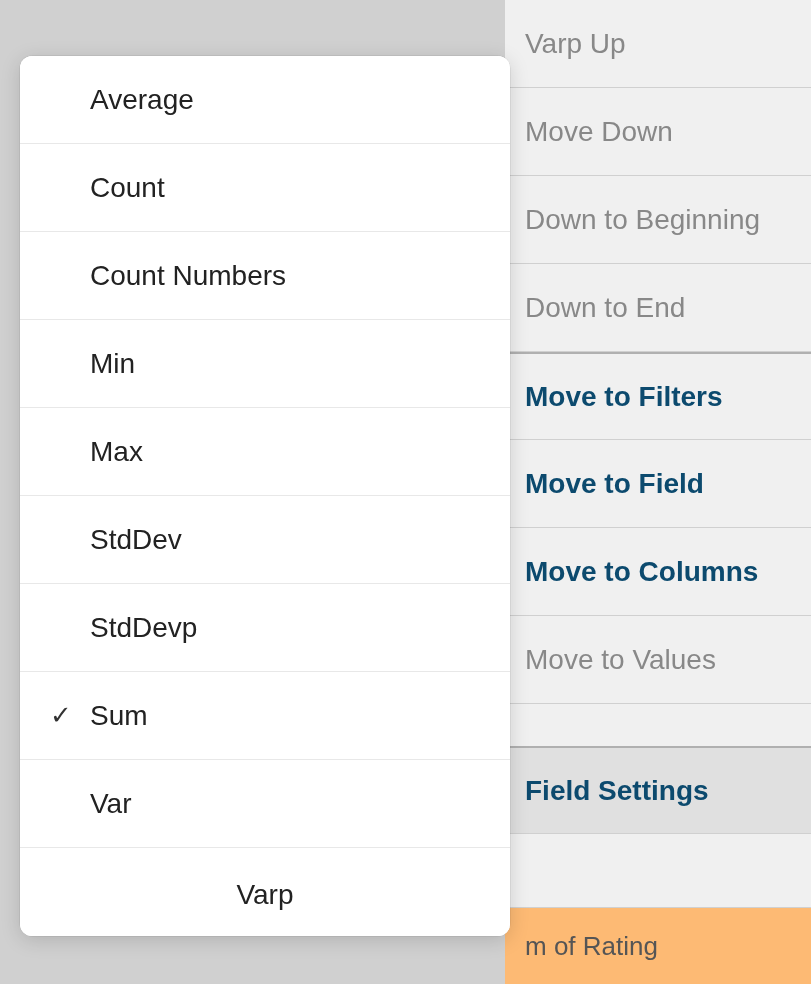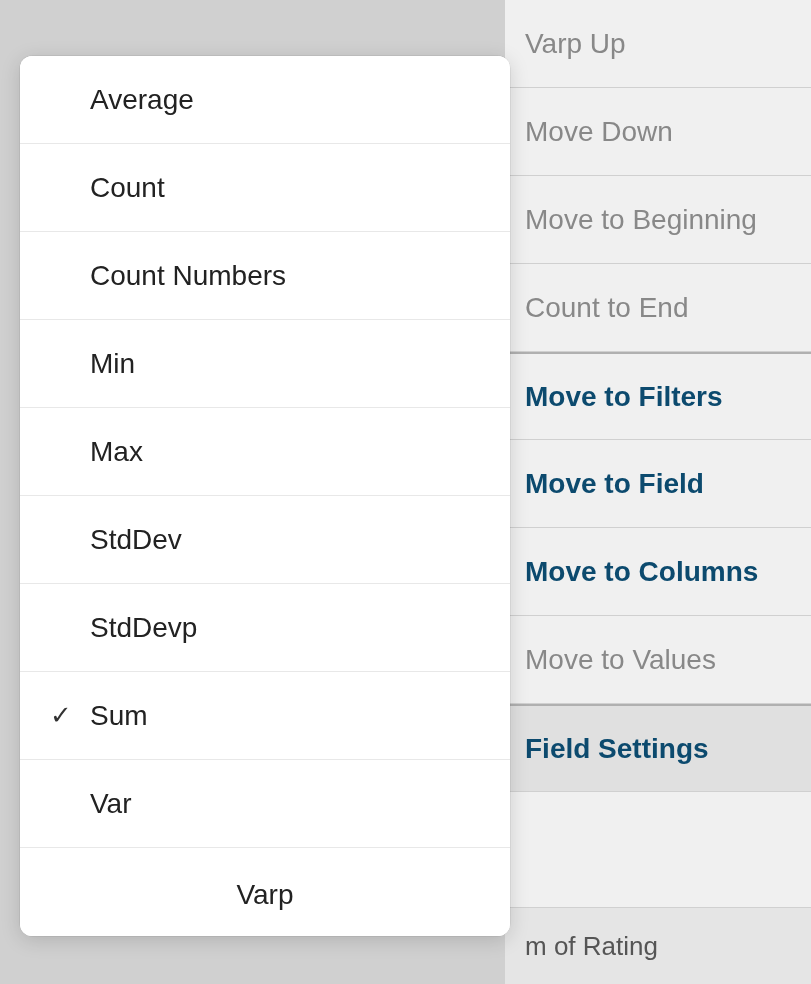--- a/index.html
+++ b/index.html
@@ -39,20 +39,21 @@
       align-items: center;
       padding: 0 20px;
       height: 88px;
       border-bottom: 1px solid #d0d0d0;
       cursor: pointer;
       background: #f0f0f0;
     }
 
     .right-menu-item.active {
       background: #e0e0e0;
+      margin-top: 42px;
     }
 
     .right-menu-item.separator-above {
       border-top: 2px solid #b0b0b0;
     }
 
     .right-menu-item span {
       font-size: 28px;
       font-weight: 400;
       color: #555;
@@ -116,21 +117,21 @@
 
     .bottom-label {
       position: absolute;
       bottom: 0;
       left: 505px;
       right: 0;
       height: 77px;
       display: flex;
       align-items: center;
       padding: 0 20px;
-      background: #e5e5e5;
+      background: #fdba74;
       border-top: 1px solid #d0d0d0;
     }
 
     .bottom-label span {
       font-size: 26px;
       color: #555;
     }
   </style>
 </head>
 <body>
@@ -141,25 +142,25 @@
 
     <div class="right-menu-item">
       <span class="gray-text">Varp Up</span>
     </div>
 
     <div class="right-menu-item">
       <span class="gray-text">Move Down</span>
     </div>
 
     <div class="right-menu-item">
-      <span class="gray-text">Move to Beginning</span>
-    </div>
-
-    <div class="right-menu-item">
-      <span class="gray-text">Count to End</span>
+      <span class="gray-text">Down to Beginning</span>
+    </div>
+
+    <div class="right-menu-item">
+      <span class="gray-text">Down to End</span>
     </div>
 
     <div class="right-menu-item separator-above">
       <span class="bold">Move to Filters</span>
     </div>
 
     <div class="right-menu-item">
       <span class="bold">Move to Field</span>
     </div>
 

